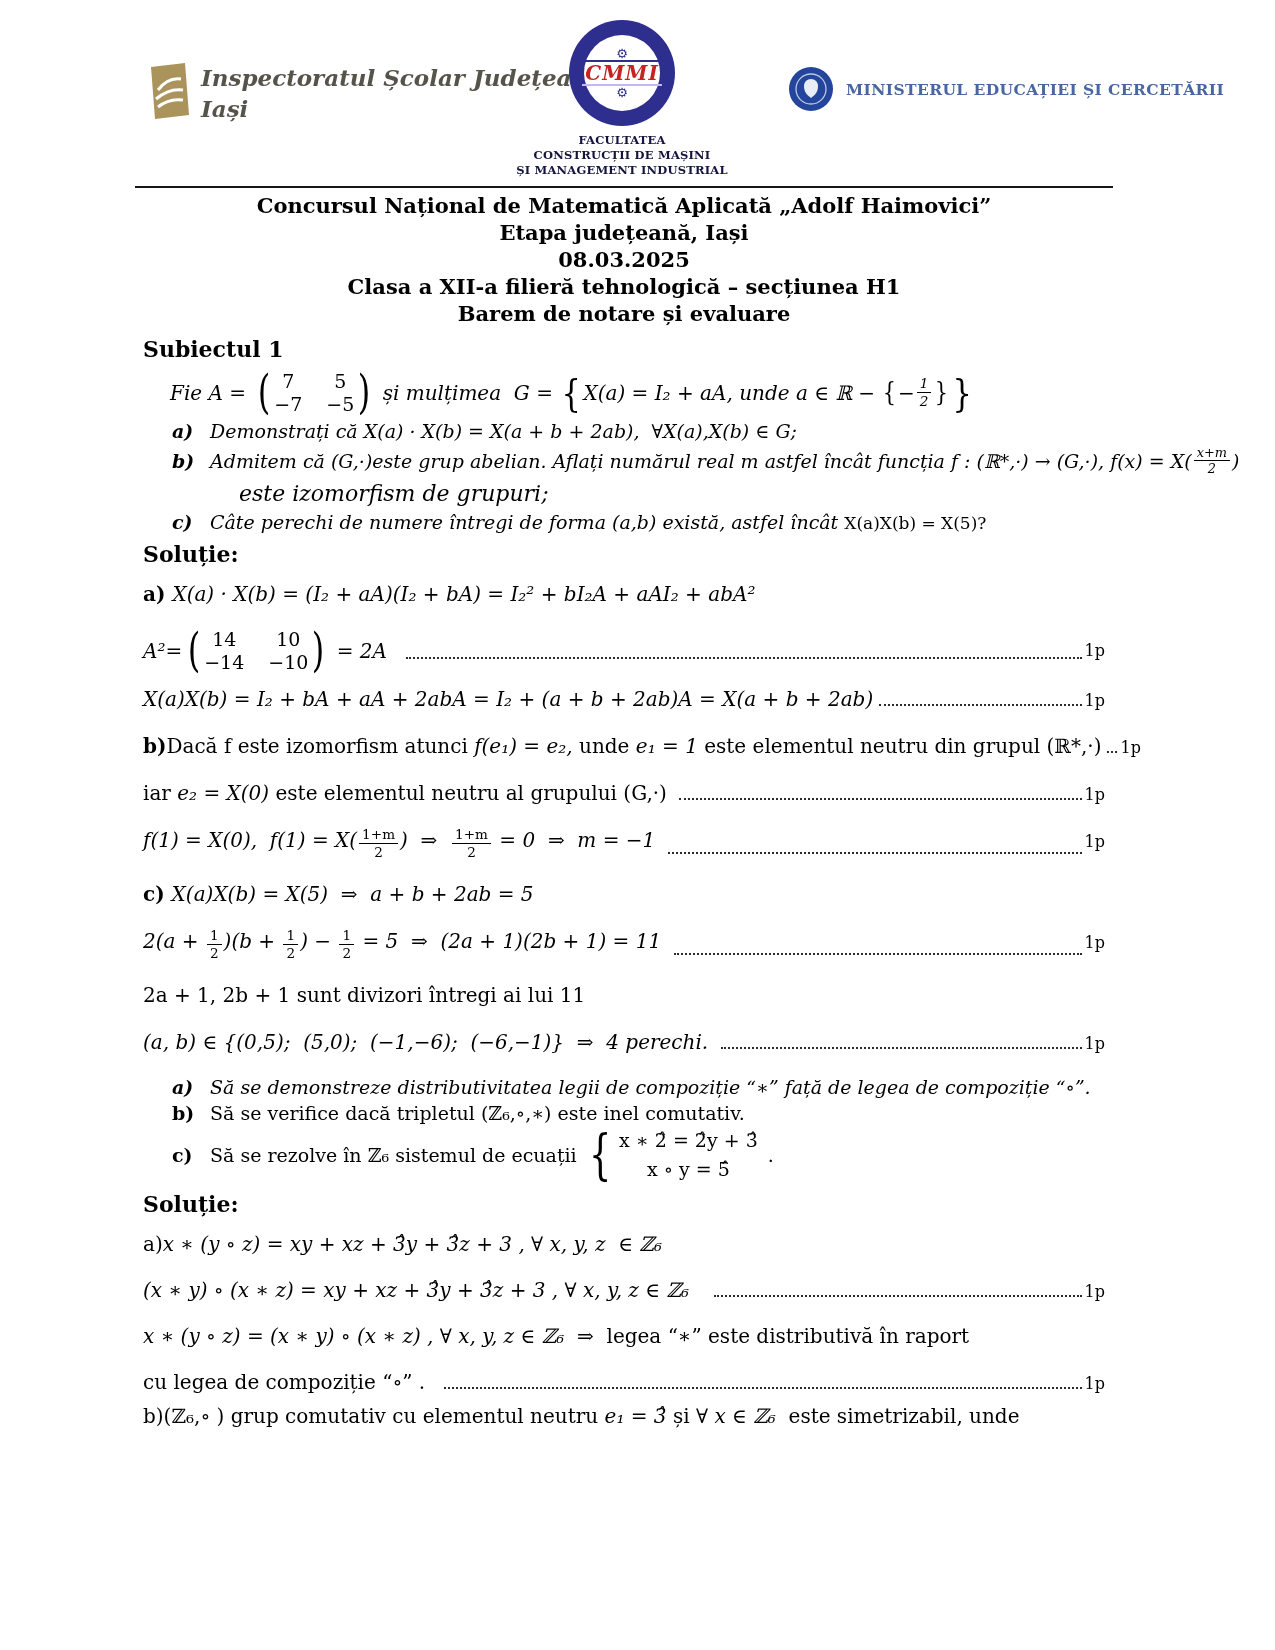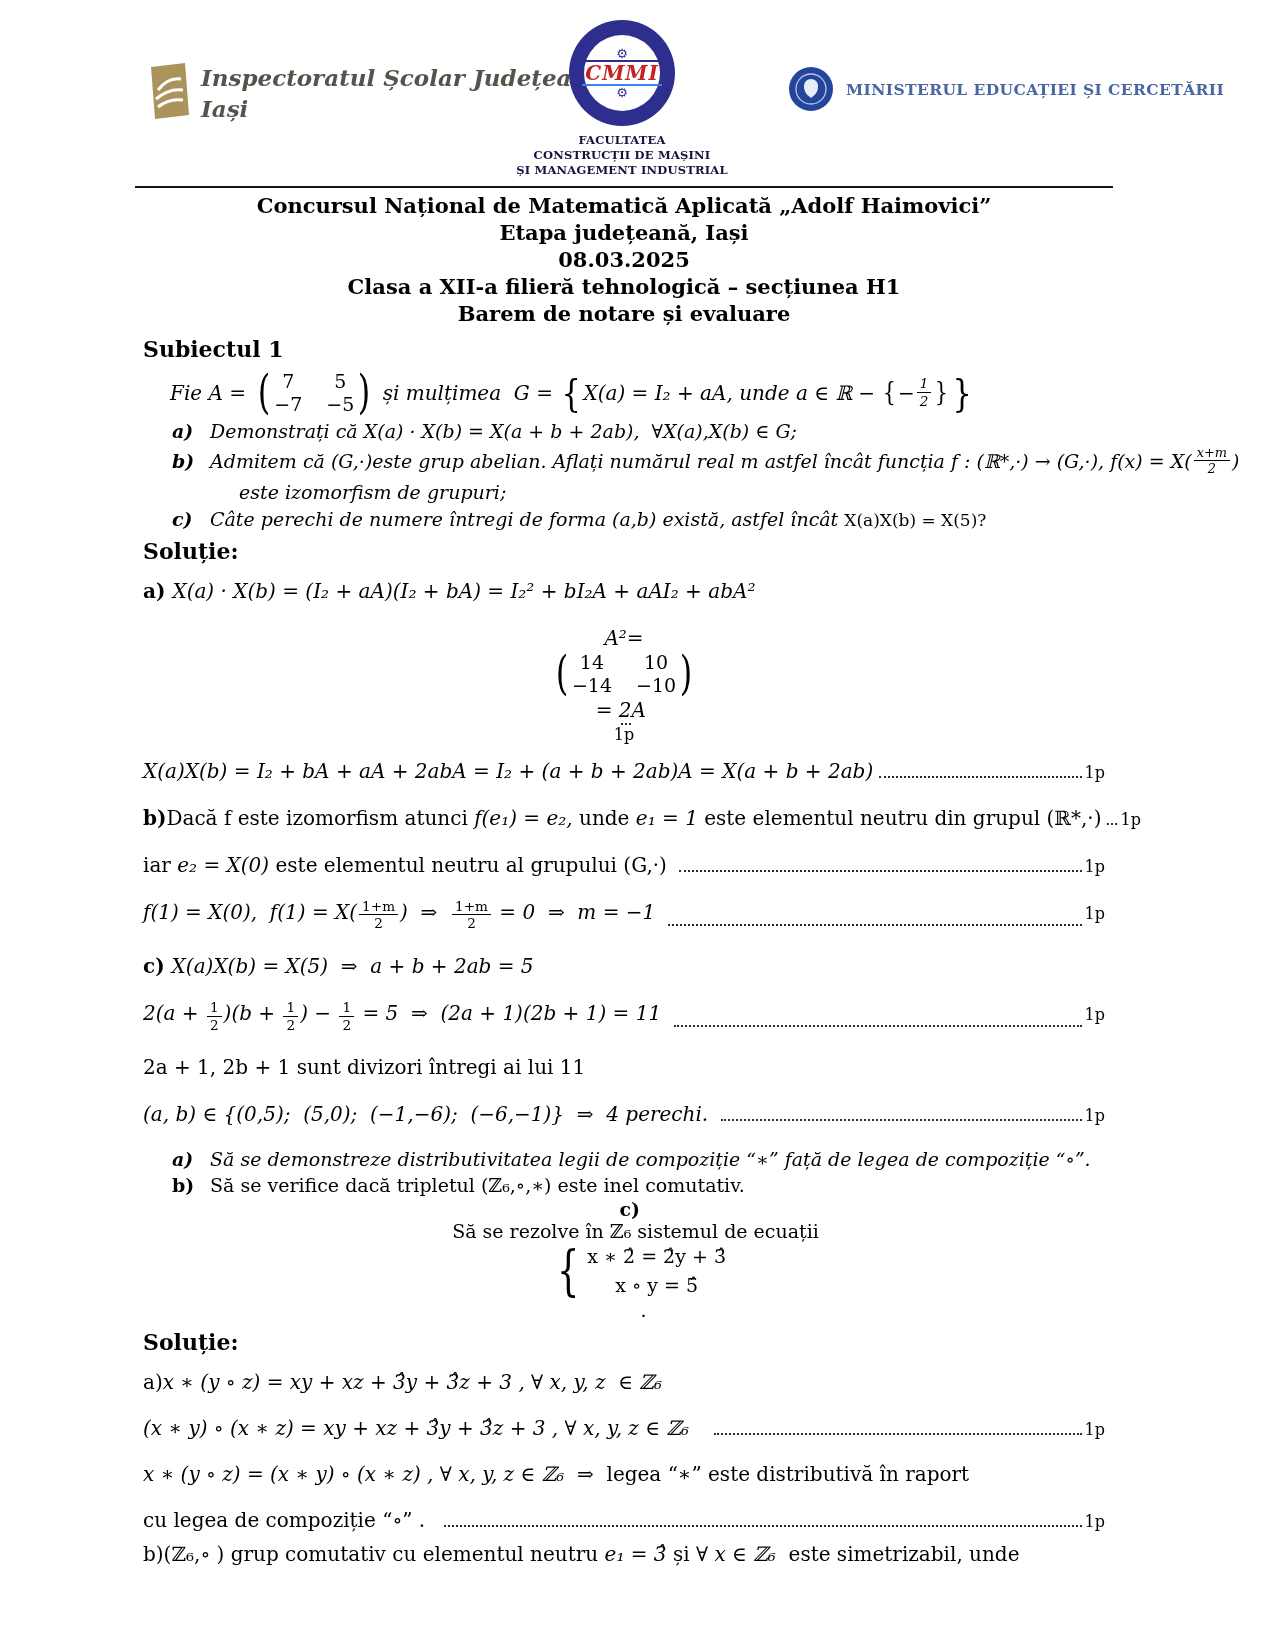--- a/index.html
+++ b/index.html
@@ -9,21 +9,21 @@
   
   .isj{position:absolute;left:145px;top:62px;display:flex;align-items:flex-start;}
   .isj-text{margin-left:10px;color:#55534a;font-weight:bold;font-size:23px;line-height:1.35;font-style:italic;}
   .cmmi{position:absolute;left:563px;top:20px;width:118px;text-align:center;}
   .cmmi-circle{width:106px;height:106px;margin:0 auto;border-radius:50%;background:#2e2e8f;
                display:flex;align-items:center;justify-content:center;}
   .cmmi-inner{width:76px;height:76px;border-radius:50%;background:#fff;display:flex;flex-direction:column;
               align-items:center;justify-content:center;}
   .gear{font-family:"DejaVu Sans",sans-serif;font-size:13px;color:#2e2e8f;line-height:1;}
   .cmmi-acr{color:#c62222;font-weight:bold;font-style:italic;font-size:20px;letter-spacing:1px;line-height:1.1;
-            border-top:2px solid #2e2e8f;border-bottom:2px solid #3b82f6;padding:0 3px;}
+            border-top:2px solid #2e2e8f;border-bottom:2px solid #c4b5fd;padding:0 3px;}
   .fac{position:relative;left:-56px;width:230px;margin-top:7px;font-size:11.5px;font-weight:bold;
        color:#14143f;line-height:1.3;letter-spacing:.2px;}
   .minister{position:absolute;left:788px;top:66px;display:flex;align-items:center;}
   .min-label{margin-left:12px;font-size:15.5px;font-weight:bold;color:#4a66a2;letter-spacing:.4px;}
   .divider{position:absolute;left:135px;top:186px;width:978px;border-top:2px solid #161616;}
 
   
   .titles{position:absolute;left:135px;top:192px;width:978px;text-align:center;
           font-weight:bold;font-size:21px;line-height:27px;}
 
@@ -33,28 +33,28 @@
   .solutie{font-size:22px;font-weight:bold;margin:8px 0 14px 0;}
 
   .given{display:flex;align-items:center;flex-wrap:nowrap;font-style:italic;font-size:20px;margin:0 0 4px 27px;}
   .given .run{white-space:pre;}
   .items{margin-left:29px;}
   .item{display:flex;font-size:19px;font-style:italic;margin-bottom:4px;align-items:baseline;}
   .item.up{font-style:normal;margin-bottom:2px;}
   .item .lbl{width:38px;flex:none;font-weight:bold;}
   .item .itxt{white-space:pre-wrap;}
   .item .row{display:inline-flex;align-items:center;white-space:pre;}
-  .cont-line{margin-left:67px;font-size:19px;font-style:italic;margin-bottom:5px;white-space:pre-wrap;}
+  .cont-line{margin-left:67px;font-size:22px;font-style:italic;margin-bottom:5px;white-space:pre-wrap;}
   .up-sm{font-style:normal;font-size:17px;}
 
   .sline{display:flex;align-items:baseline;flex-wrap:nowrap;font-size:20px;line-height:1.3;margin-bottom:21px;}
   .sline .run{white-space:pre;}
   .b{font-weight:bold;}
   .i{font-style:italic;}
-  .vcenter{align-items:center;flex-direction:column;}
+  .vcenter{align-items:center;}
   .dots{flex:1;min-width:10px;align-self:stretch;border-bottom:2.2px dotted #2b2b2b;margin:0 3px 6px 6px;}
   .vcenter .dots{align-self:center;height:14px;margin-bottom:0;}
   .pts{flex:none;font-size:16px;}
 
   .mat{display:inline-flex;align-items:center;font-style:normal;margin:0 3px;}
   .par{font-size:46px;font-weight:400;line-height:.9;transform:scaleX(.7);}
   .cells{display:inline-grid;grid-template-columns:auto auto;column-gap:24px;text-align:center;
          font-size:19px;line-height:1.2;padding:0 1px;}
   .frac{display:inline-flex;flex-direction:column;align-items:center;font-size:.68em;line-height:1.15;
         margin:0 2px;align-self:center;}

